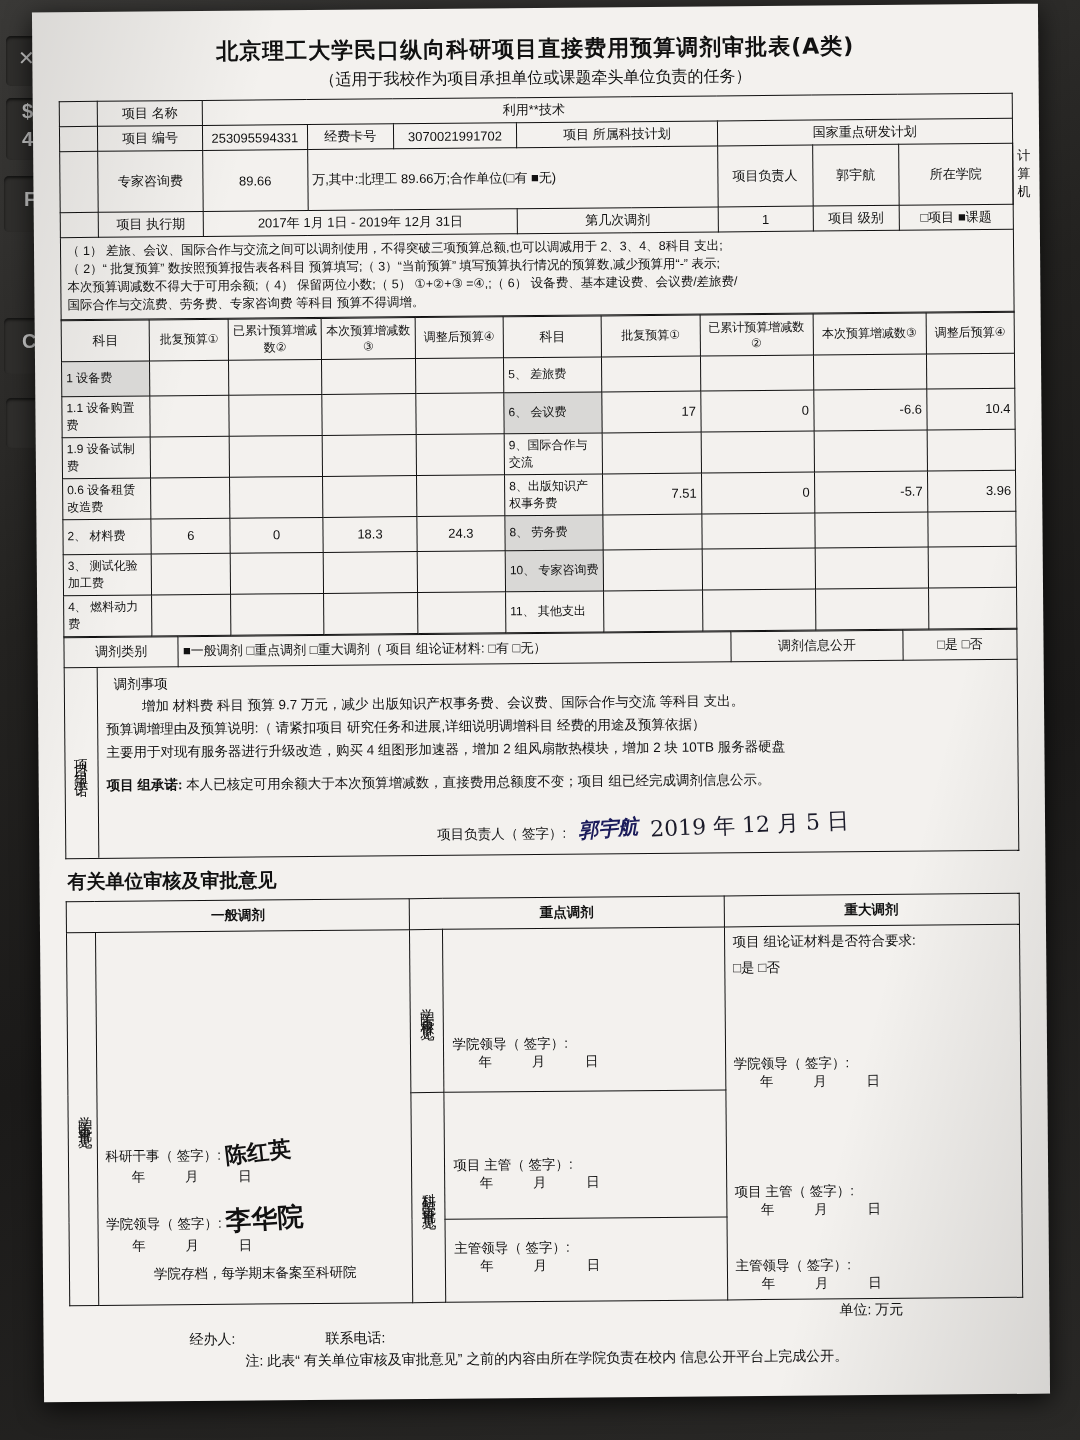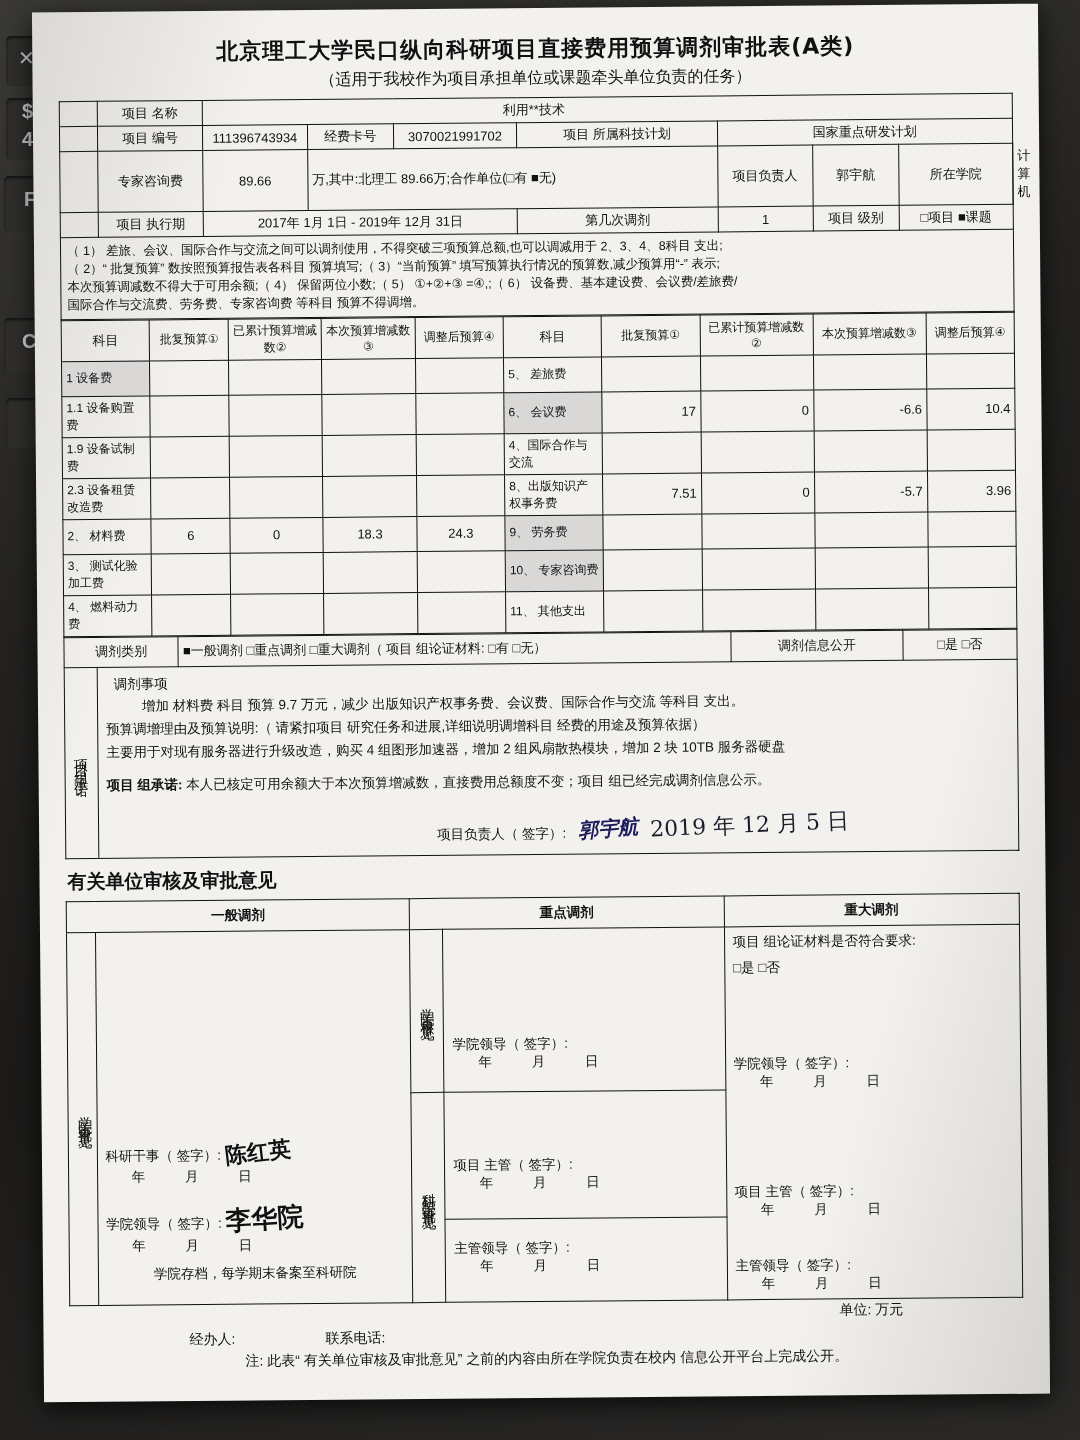--- a/index.html
+++ b/index.html
@@ -129,21 +129,21 @@
     </colgroup>
     <tbody>
           <tr class="h22">
       <td></td>
       <td class="c">项目 名称</td>
       <td class="l" colspan="8" style="padding-left:300px;">利用**技术</td>
     </tr>
     <tr class="h22">
       <td></td>
       <td class="c">项目 编号</td>
-      <td class="c">111396743934</td>
+      <td class="c">253095594331</td>
       <td class="c">经费卡号</td>
       <td class="c">3070021991702</td>
       <td class="c" colspan="2">项目 所属科技计划</td>
       <td class="c" colspan="3">国家重点研发计划</td>
     </tr>
     <tr class="h22">
       <td></td>
       <td class="c">专家咨询费</td>
       <td class="c">89.66</td>
       <td class="l" colspan="4">万,其中:北理工 89.66万;合作单位(□有 ■无)</td>
@@ -223,47 +223,47 @@
       <td class="r">-6.6</td>
       <td class="r">10.4</td>
     </tr>
 
     <tr>
       <td class="l sm">1.9 设备试制费</td>
       <td class="r"></td>
       <td class="r"></td>
       <td class="r"></td>
       <td class="r"></td>
-      <td class="l sm">4、国际合作与交流</td>
-      <td class="r"></td>
-      <td class="r"></td>
-      <td class="r"></td>
-      <td class="r"></td>
-    </tr>
-
-    <tr>
-      <td class="l sm">2.3 设备租赁改造费</td>
+      <td class="l sm">9、国际合作与交流</td>
+      <td class="r"></td>
+      <td class="r"></td>
+      <td class="r"></td>
+      <td class="r"></td>
+    </tr>
+
+    <tr>
+      <td class="l sm">0.6 设备租赁改造费</td>
       <td class="r"></td>
       <td class="r"></td>
       <td class="r"></td>
       <td class="r"></td>
       <td class="l sm">8、出版知识产权事务费</td>
       <td class="r">7.51</td>
       <td class="r">0</td>
       <td class="r">-5.7</td>
       <td class="r">3.96</td>
     </tr>
 
     <tr>
       <td class="l sm">2、 材料费</td>
       <td class="c">6</td>
       <td class="c">0</td>
       <td class="c">18.3</td>
       <td class="c">24.3</td>
-      <td class="l sm shade">9、 劳务费</td>
+      <td class="l sm shade">8、 劳务费</td>
       <td class="r"></td>
       <td class="r"></td>
       <td class="r"></td>
       <td class="r"></td>
     </tr>
 
     <tr>
       <td class="l sm">3、 测试化验加工费</td>
       <td class="r"></td>
       <td class="r"></td>

